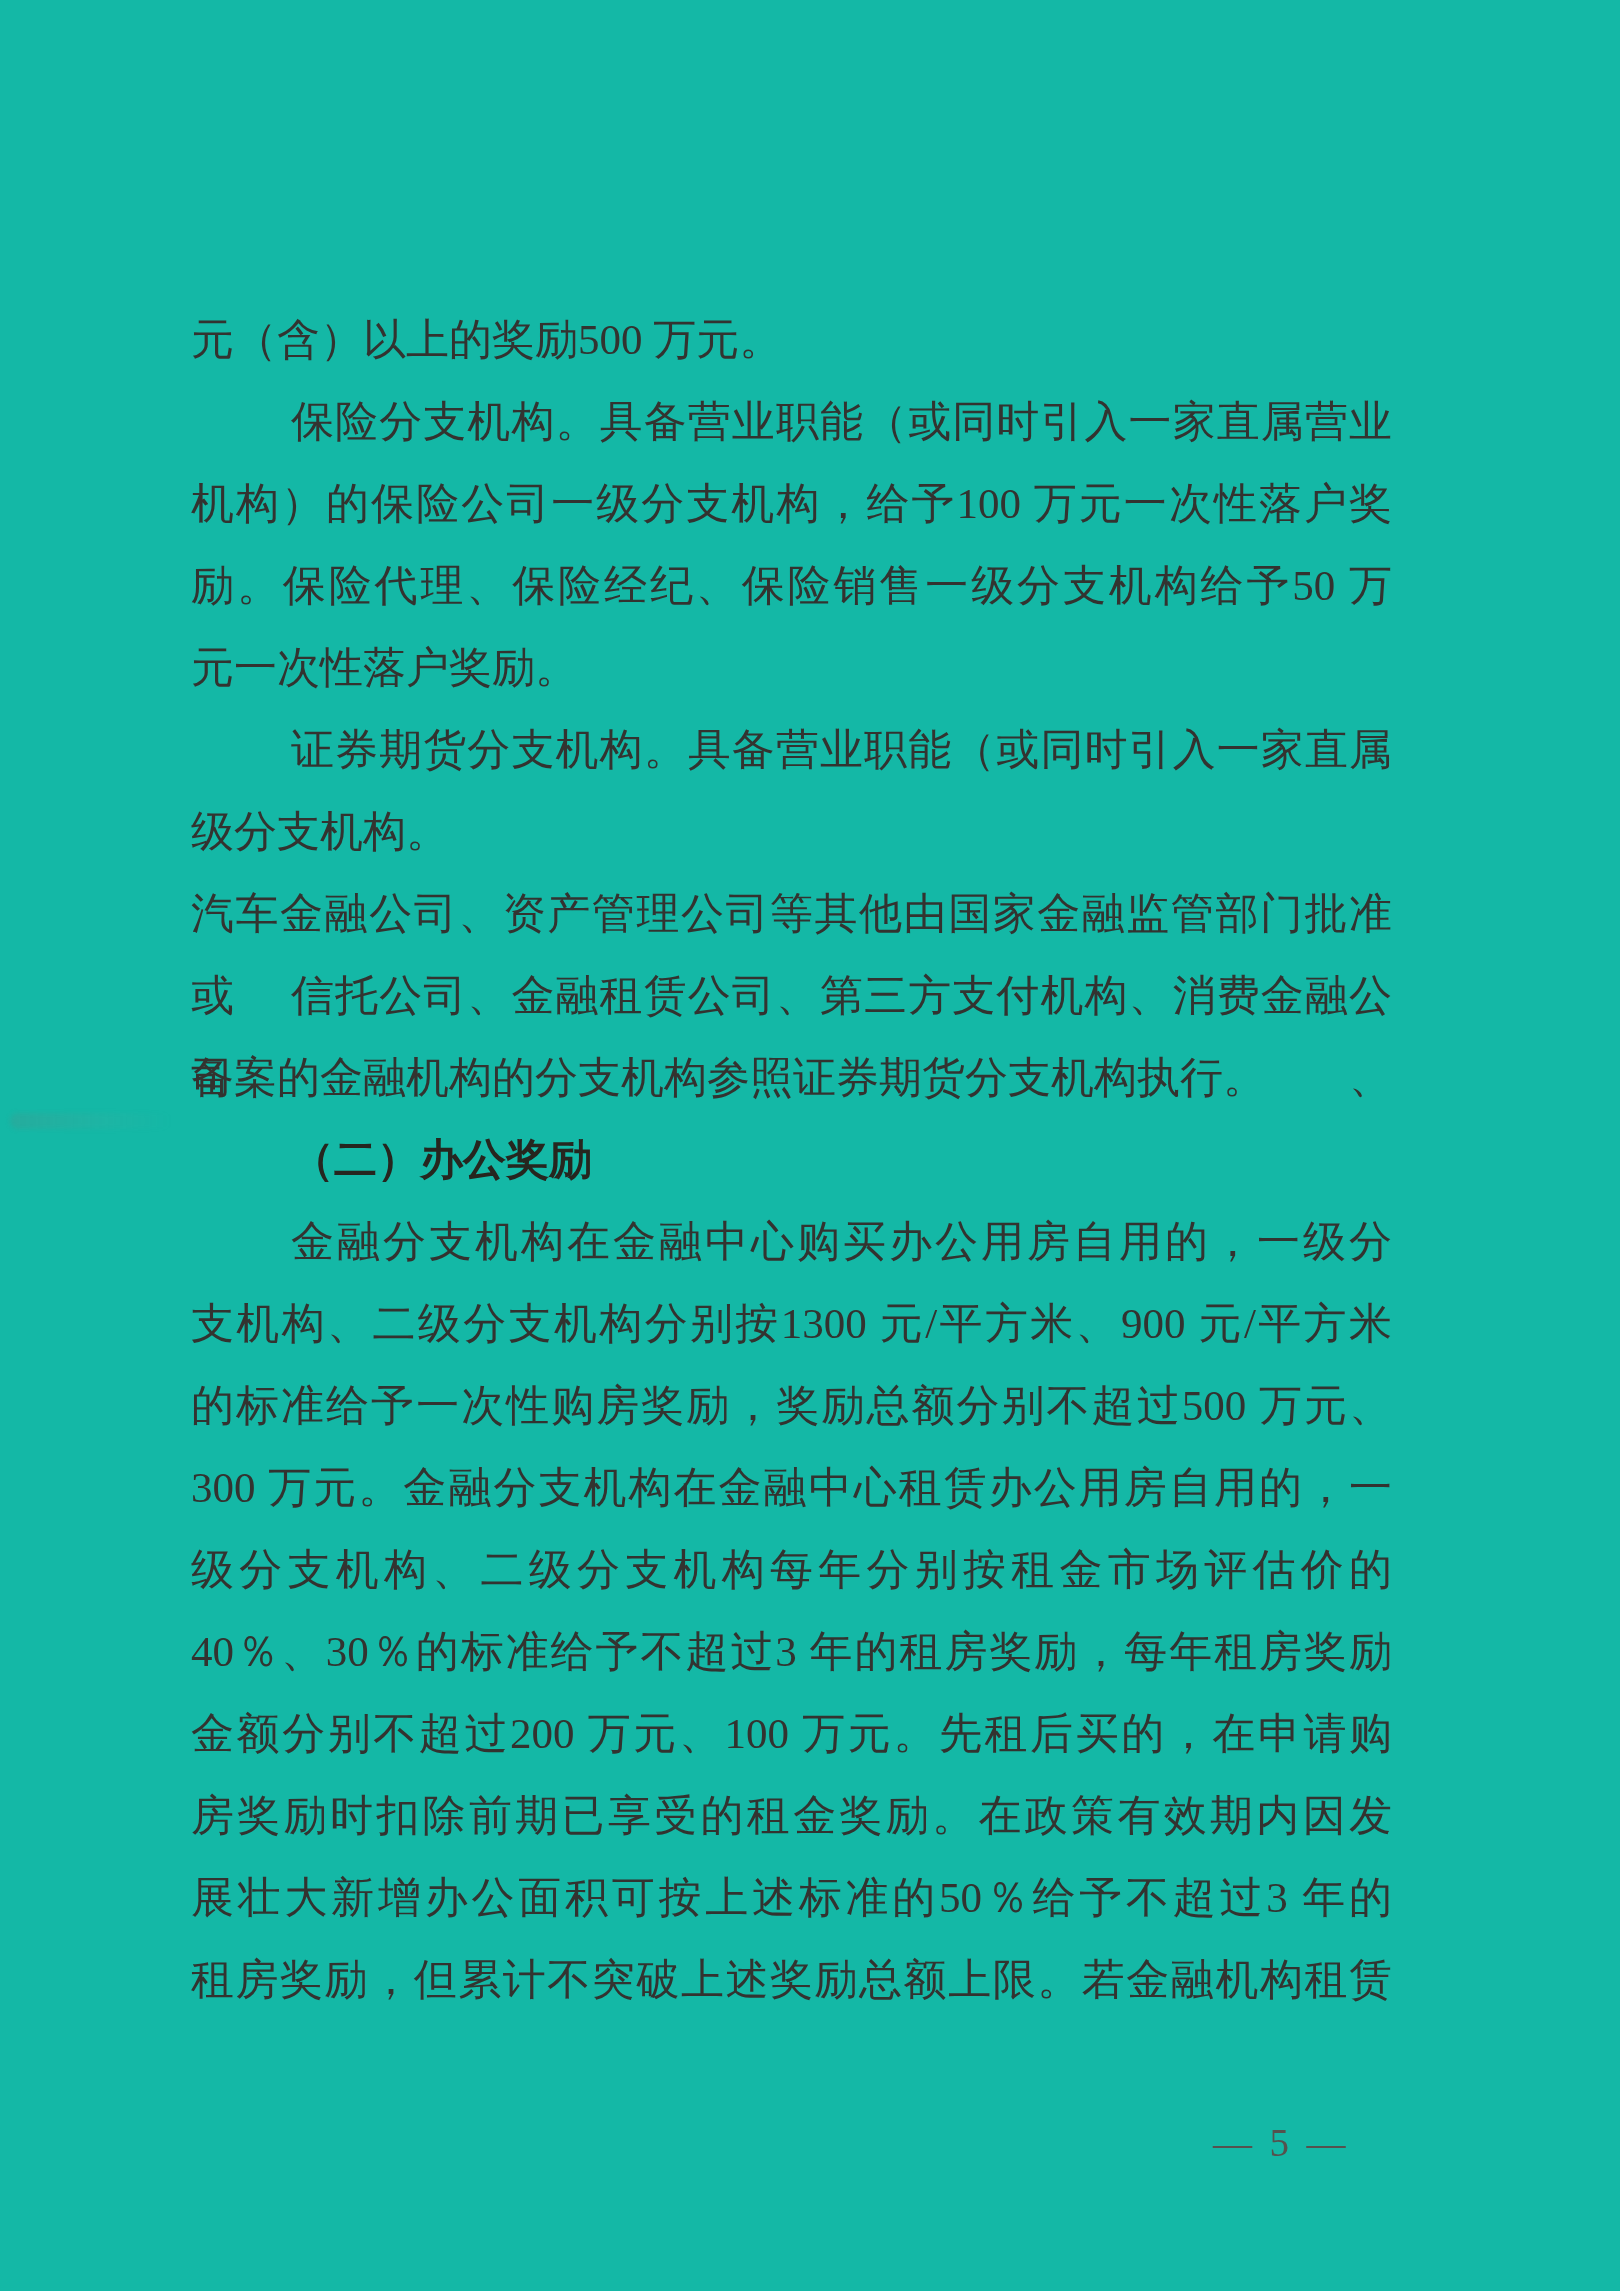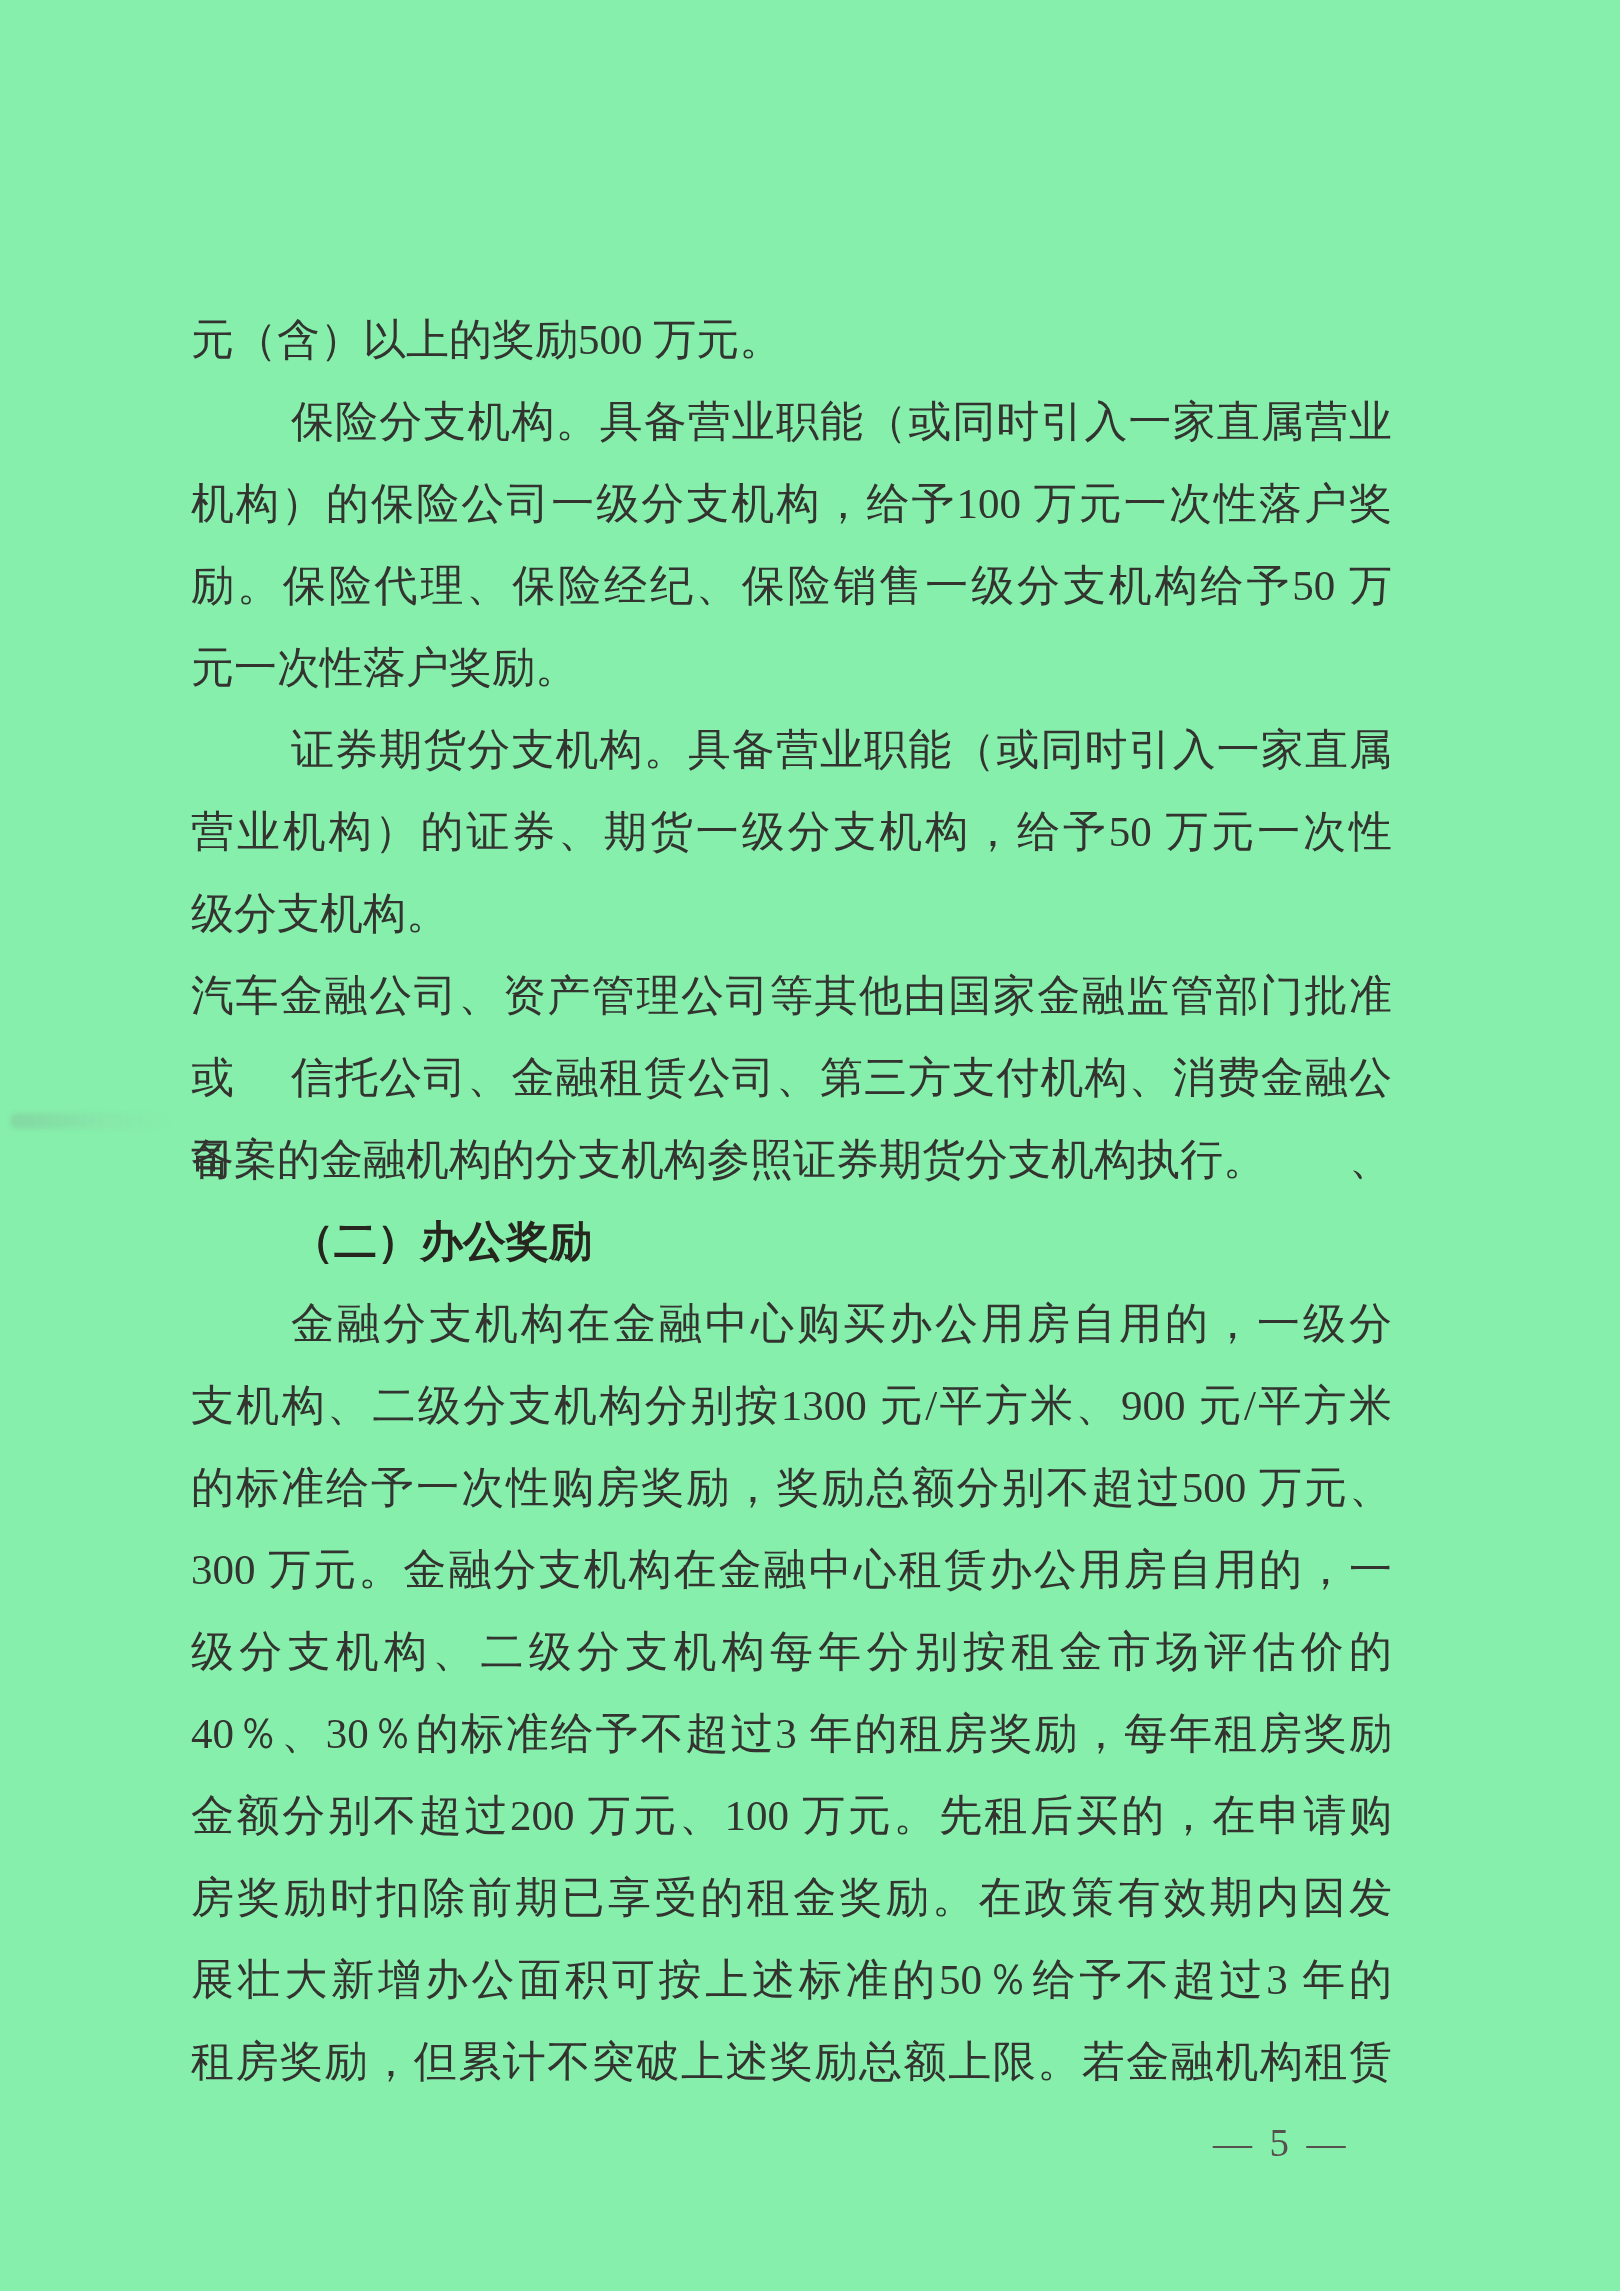--- a/index.html
+++ b/index.html
@@ -4,21 +4,21 @@
 <style>
   html,body{margin:0;padding:0;}
   body{
     width:1620px;height:2292px;
     background:#e8e8e8;
     font-family:"Liberation Serif","DejaVu Serif",serif;
   }
   .page{
     position:relative;
     width:1620px;height:2292px;
-    background:#86efac;
+    background:#14b8a6;
     overflow:hidden;
     color:#2f2f2f;
   }
   .textblock{
     position:absolute;
     left:191px;top:299px;
     width:1201px;
   }
   .line{
     font-size:43px;
@@ -60,21 +60,20 @@
 
 <div class="page">
   <div class="scan-artifact"></div>
   <div class="textblock">
       <div class="line">元（含）以上的奖励500 万元。</div>
       <div class="line fill indent">保险分支机构。具备营业职能（或同时引入一家直属营业</div>
       <div class="line fill">机构）的保险公司一级分支机构，给予100 万元一次性落户奖</div>
       <div class="line fill">励。保险代理、保险经纪、保险销售一级分支机构给予50 万</div>
       <div class="line">元一次性落户奖励。</div>
       <div class="line fill indent">证券期货分支机构。具备营业职能（或同时引入一家直属</div>
-      <div class="line fill">营业机构）的证券、期货一级分支机构，给予50 万元一次性</div>
       <div class="line">级分支机构。</div>
       <div class="line fill">汽车金融公司、资产管理公司等其他由国家金融监管部门批准或</div>
       <div class="line fill indent">信托公司、金融租赁公司、第三方支付机构、消费金融公司、</div>
       <div class="line">备案的金融机构的分支机构参照证券期货分支机构执行。</div>
       <div class="line indent bold">（二）办公奖励</div>
       <div class="line fill indent">金融分支机构在金融中心购买办公用房自用的，一级分</div>
       <div class="line fill">支机构、二级分支机构分别按1300 元/平方米、900 元/平方米</div>
       <div class="line fill">的标准给予一次性购房奖励，奖励总额分别不超过500 万元、</div>
       <div class="line fill">300 万元。金融分支机构在金融中心租赁办公用房自用的，一</div>
       <div class="line fill">级分支机构、二级分支机构每年分别按租金市场评估价的</div>

